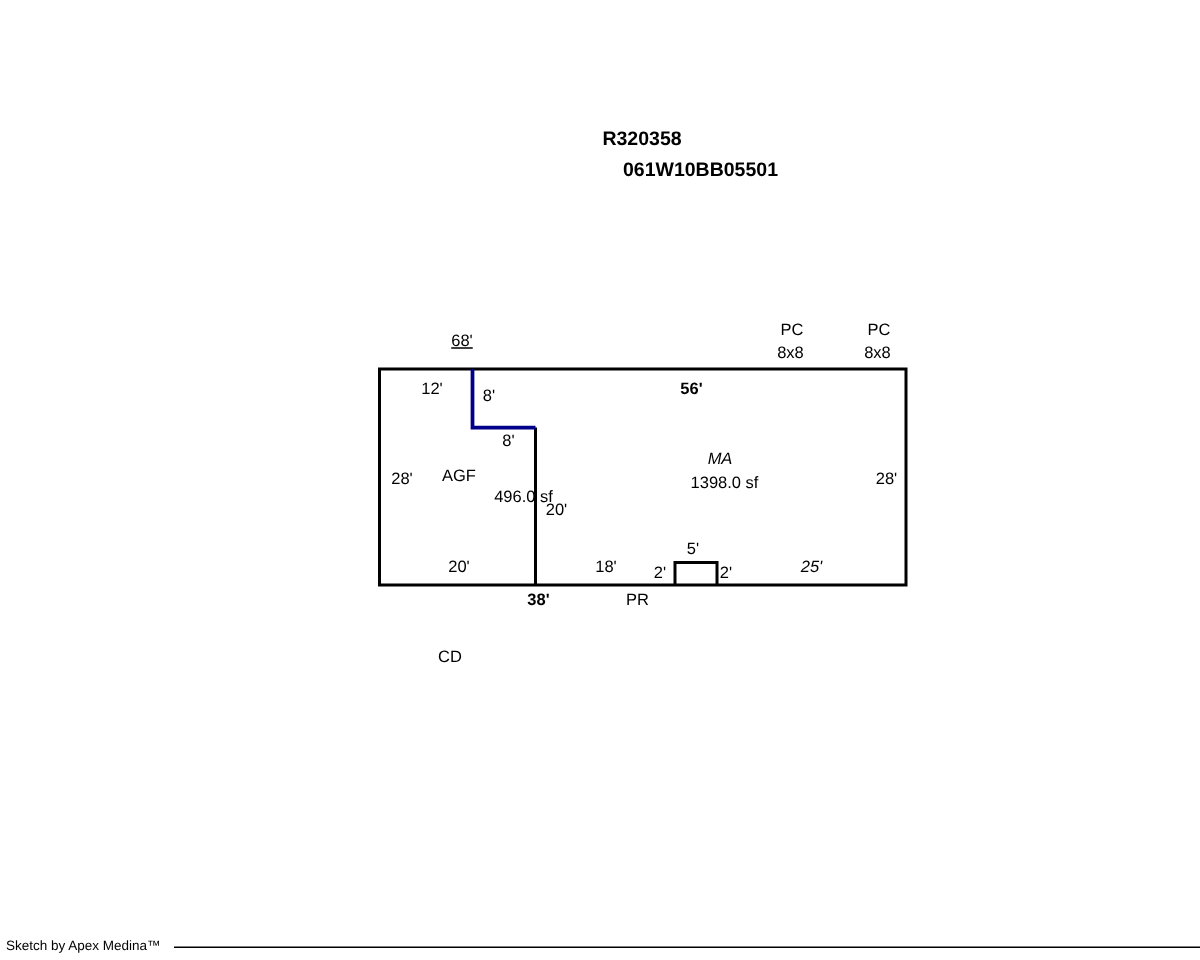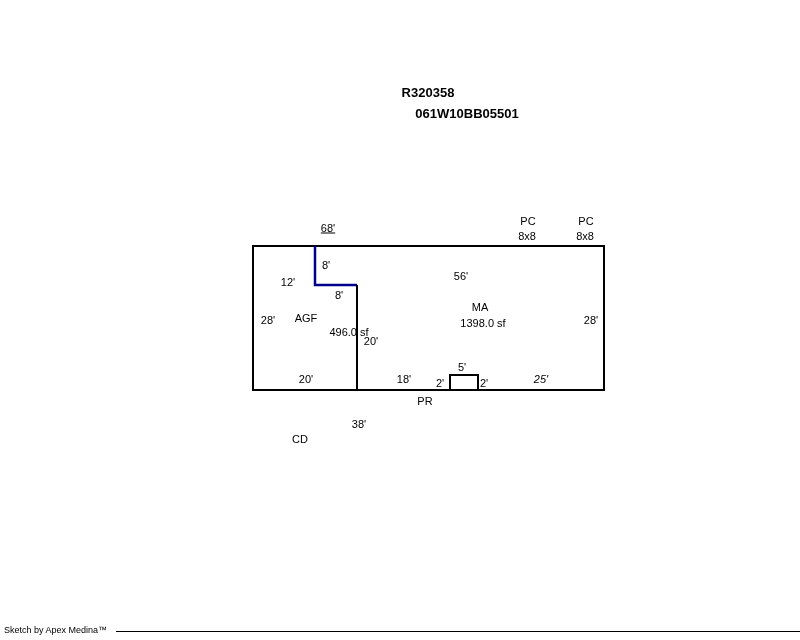--- a/index.html
+++ b/index.html
@@ -53,48 +53,48 @@
 
     <path d="M253,246 H604 V390 H253 Z" fill="none" stroke="#000000" stroke-width="2"></path>
 
     <path d="M357,285 V390" fill="none" stroke="#000000" stroke-width="2"></path>
 
     <path d="M315,246 L315,285 L357,285" fill="none" stroke-width="2.5" stroke="#00008B"></path>
 
     <path d="M450,390 L450,375 L478,375 L478,390" fill="none" stroke="#000000" stroke-width="2"></path>
   </svg>
 
-  <div class="lbl" style="left:328px; top:228px;text-decoration:underline;">68'</div>
-  <div class="lbl" style="left:288px; top:260px;margin-top:22px;">12'</div>
-  <div class="lbl" style="left:461px; top:276px;">56'</div>
+  <div class="lbl" style="left:308px; top:228px;text-decoration:underline;">68'</div>
+  <div class="lbl" style="left:288px; top:260px;">12'</div>
+  <div class="lbl" style="left:461px; top:260px;font-weight:bold;">56'</div>
 
   <div class="lbl" style="left:528px; top:221px;">PC</div>
   <div class="lbl" style="left:527px; top:236px;">8x8</div>
   <div class="lbl" style="left:586px; top:221px;">PC</div>
   <div class="lbl" style="left:585px; top:236px;">8x8</div>
 
   <div class="lbl" style="left:326px; top:265px;">8'</div>
   <div class="lbl" style="left:339px; top:295px;">8'</div>
 
   <div class="lbl" style="left:268px; top:320px;">28'</div>
   <div class="lbl" style="left:591px; top:320px;">28'</div>
   <div class="lbl" style="left:371px; top:341px;">20'</div>
 
   <div class="lbl" style="left:306px; top:318px;">AGF</div>
   <div class="lbl" style="left:305px; top:332px;margin-left:44px;">496.0 sf</div>
-  <div class="lbl" style="left:480px; top:307px;">MA</div>
+  <div class="lbl" style="left:480px; top:307px;font-style:italic;">MA</div>
   <div class="lbl" style="left:483px; top:323px;">1398.0 sf</div>
 
   <div class="lbl" style="left:306px; top:379px;">20'</div>
   <div class="lbl" style="left:404px; top:379px;">18'</div>
   <div class="lbl" style="left:440px; top:383px;">2'</div>
   <div class="lbl" style="left:462px; top:367px;">5'</div>
   <div class="lbl" style="left:484px; top:383px;">2'</div>
   <div class="lbl" style="left:541px; top:379px;font-style:italic;">25'</div>
-  <div class="lbl" style="left:359px; top:424px;">38'</div>
+  <div class="lbl" style="left:359px; top:401px;font-weight:bold;">38'</div>
 
   <div class="lbl" style="left:425px; top:401px;">PR</div>
   <div class="lbl" style="left:300px; top:439px;">CD</div>
 
   <div class="footer-credit">Sketch by Apex Medina™</div>
   <div class="footer-line"></div>
 
 </div>
 
 </body></html>

